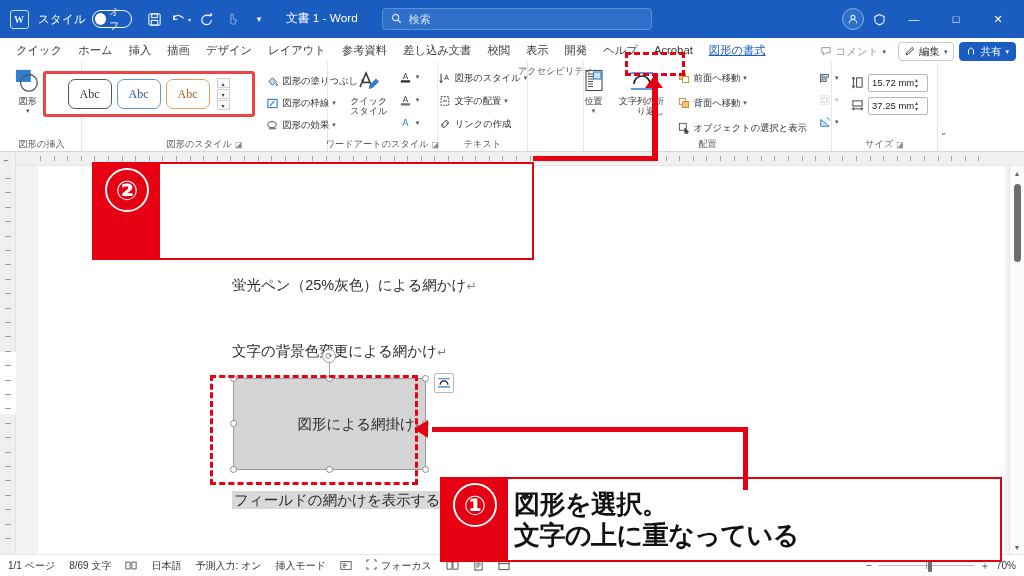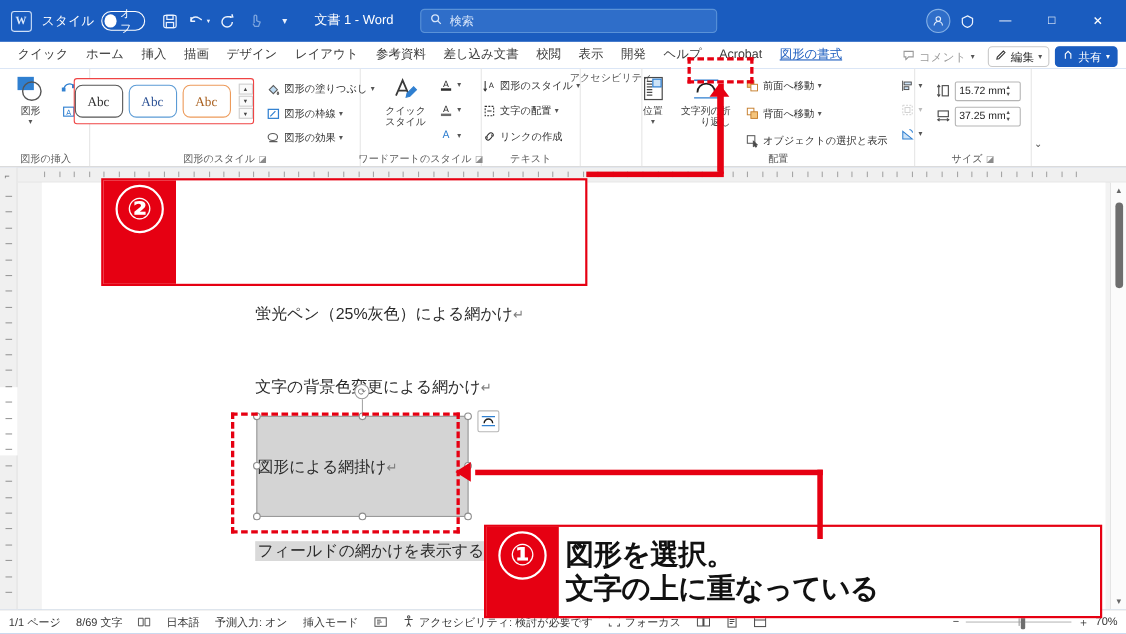--- a/index.html
+++ b/index.html
@@ -126,21 +126,21 @@
     display:flex; align-items:center; gap:3px;
     height:20px; font-size:9.3px; color:#2f2f2f; white-space:nowrap;
     padding:0 2px;
   }
   .smallrow .gi { width:14px;height:14px; display:flex;align-items:center;justify-content:center; }
   .caret { font-size:7px; color:#555; }
 
   
   .gallery {
     display:flex; align-items:center; gap:5px;
-    border:1px solid #ef4444; border-radius:3px; padding:4px 0; background:#fff;
+    border:3px solid #ef4444; border-radius:3px; padding:4px 22px; background:#fff;
   }
   .abcbox {
     width:44px; height:30px; border-radius:7px; border:1.6px solid #555;
     display:flex;align-items:center;justify-content:center;
     font-family:"Liberation Serif",serif; font-size:12px; color:#333; background:#fff;
   }
   .abcbox.blue { border-color:#5b9bd5; color:#2f5496; }
   .abcbox.orange { border-color:#ed9b5b; color:#a9601f; }
   .gal-scroll { display:flex; flex-direction:column; gap:1px; margin-left:2px; }
   .gal-scroll div {
@@ -189,21 +189,21 @@
     position:absolute; font-family:"Liberation Sans","DejaVu Sans",sans-serif;
     font-size:14.5px; color:#2b2b2b; white-space:nowrap;
   }
   .pilcrow { color:#7e7e7e; font-size:12px; }
   .shaded { background:#d9d9d9; padding:1px 2px; }
 
   
   .shape {
     position:absolute;
     background:#d4d4d4; border:1px solid #9a9a9a;
-    display:flex; align-items:center; justify-content:flex-start;
+    display:flex; align-items:center; justify-content:flex-end;
   }
   .handle {
     position:absolute; width:7px;height:7px;border-radius:50%;
     background:#fff; border:1.2px solid #8c8c8c;
   }
   .rot-handle {
     position:absolute; width:14px;height:14px;border-radius:50%;
     border:1.2px solid #9b9b9b; color:#7d7d7d; font-size:9px;
     display:flex;align-items:center;justify-content:center; background:#fff;
   }
@@ -866,29 +866,20 @@
     <span class="si">挿入モード</span>
     <span class="si">
       <svg width="12" height="11" viewBox="0 0 14 12" fill="none" stroke="#4a4a4a" stroke-width="1">
         <rect x="1" y="1.5" width="12" height="9"></rect>
           <path d="M3.2 4 h4 M3.2 6 h5 M3.2 8 h3"></path>
       </svg>
     </span>
     <span class="si">
       <span>
         <svg width="11" height="11" viewBox="0 0 12 12" fill="none" stroke="#4a4a4a" stroke-width="1">
-          <circle cx="6" cy="2" r="1.2"></circle>
-            <path d="M2 4.6 h8 M6 4.6 v3.4 M6 8 L4 11.4 M6 8 L8 11.4"></path>
-        </svg>
-      </span>
-      <span>アクセシビリティ: 検討が必要です</span>
-    </span>
-    <span class="si">
-      <span>
-        <svg width="11" height="11" viewBox="0 0 12 12" fill="none" stroke="#4a4a4a" stroke-width="1">
           <path d="M1 3.4 V1 h2.4 M8.6 1 H11 v2.4 M11 8.6 V11 H8.6 M3.4 11 H1 V8.6"></path>
         </svg>
       </span>
       <span>フォーカス</span>
     </span>
     <span class="si">
       <svg width="13" height="11" viewBox="0 0 14 12" fill="none" stroke="#4a4a4a" stroke-width="1">
         <path d="M1 2 h5.5 v8 h-5.5 z M7.5 2 h5.5 v8 h-5.5 z"></path>
       </svg>
     </span>

